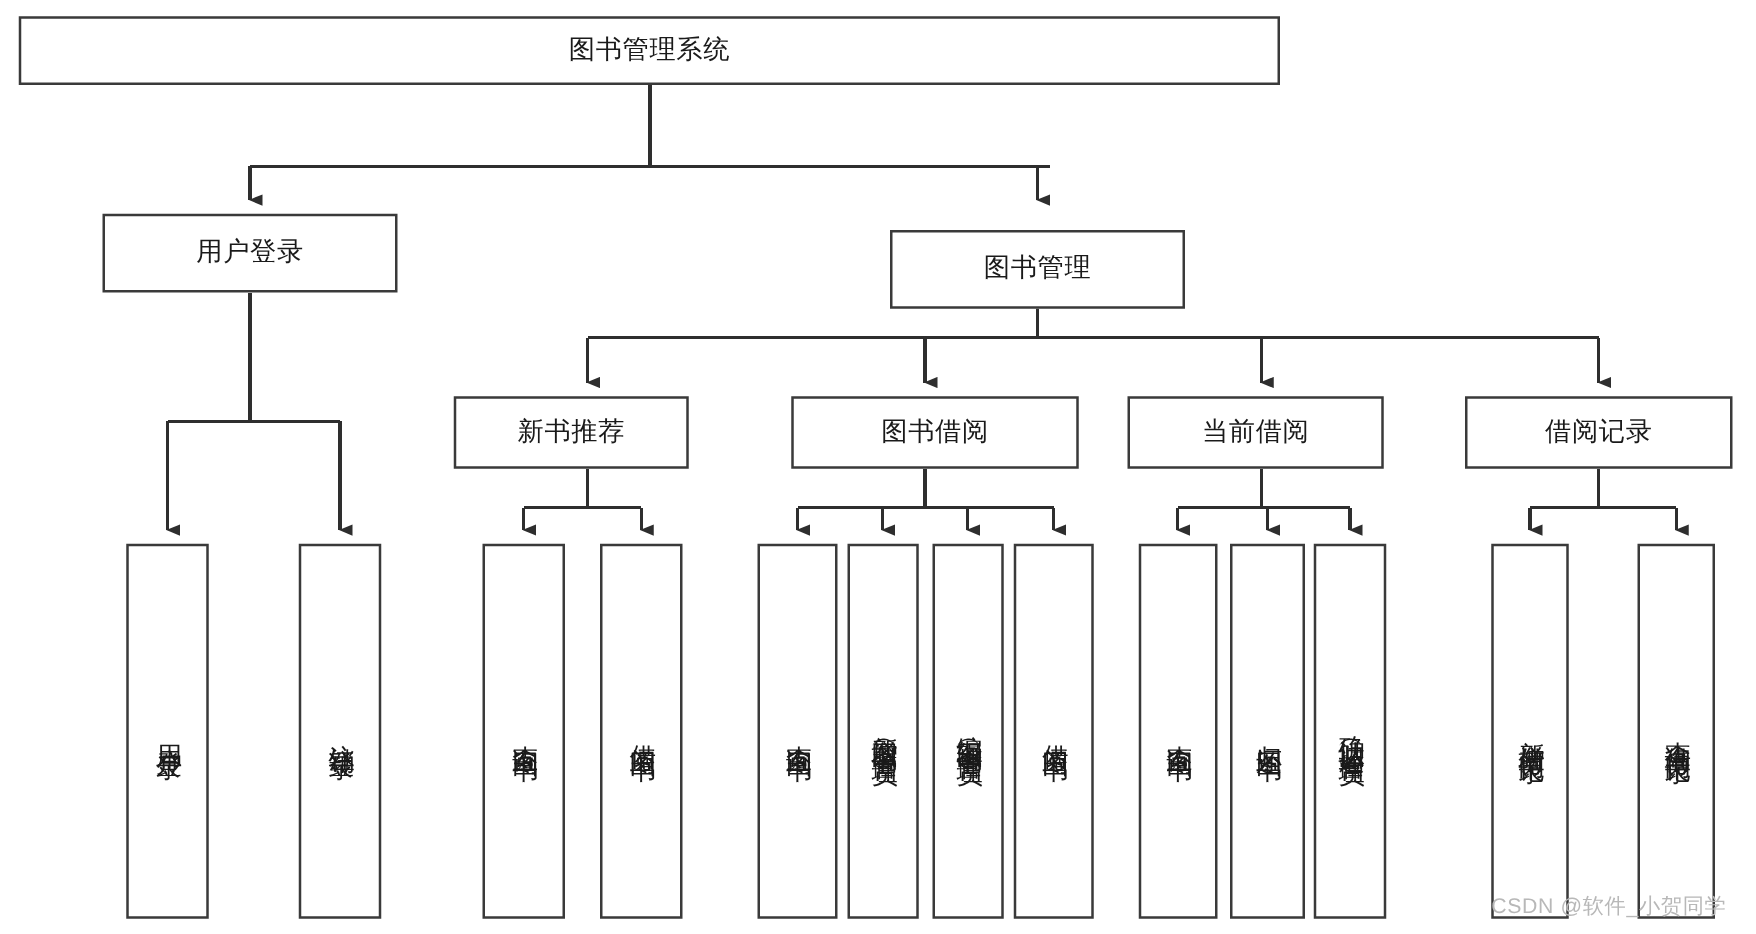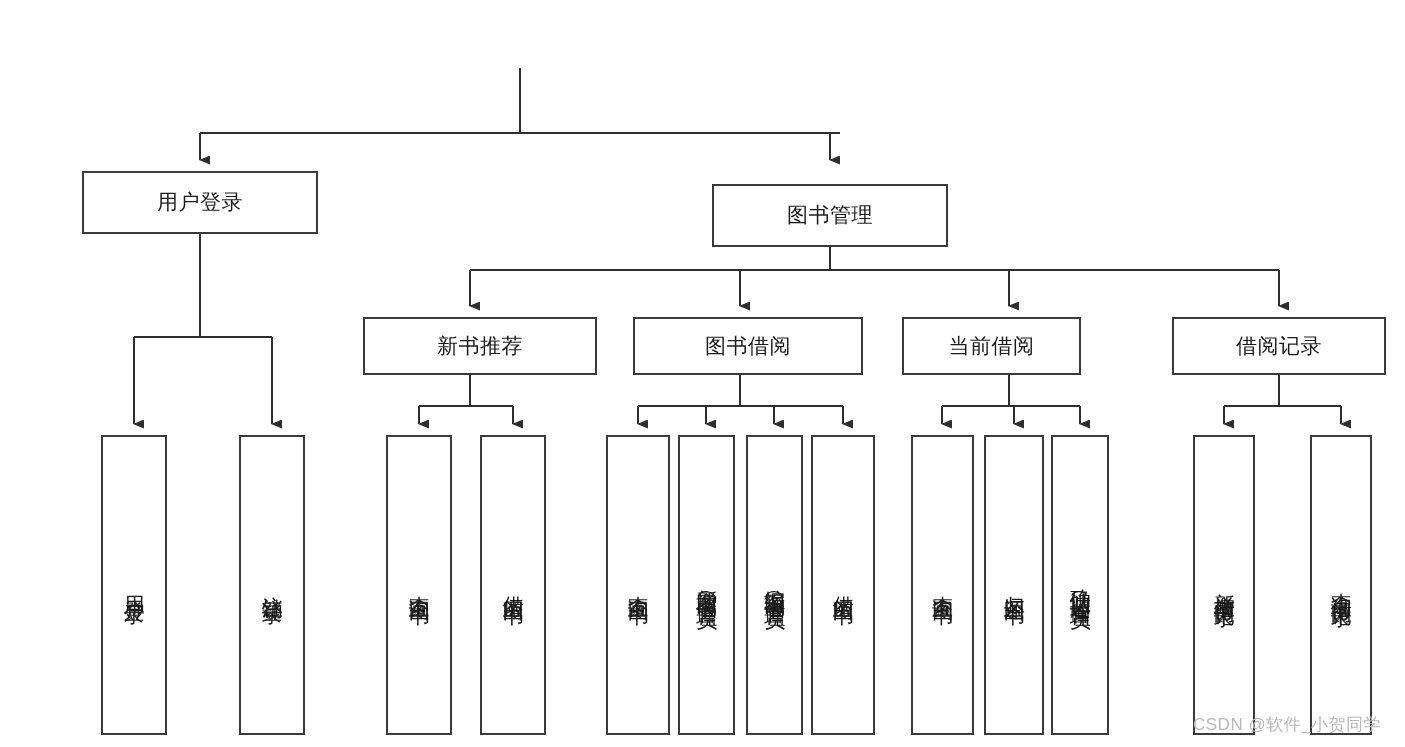--- a/index.html
+++ b/index.html
@@ -121,35 +121,38 @@
       <path d="M1014,406 L1014,424" marker-end="url(#arrow)"></path>
       <path d="M1080,406 L1080,424" marker-end="url(#arrow)"></path>
 
       <path d="M1279,375 L1279,406"></path>
       <path d="M1224,406 L1341,406"></path>
       <path d="M1224,406 L1224,424" marker-end="url(#arrow)"></path>
       <path d="M1341,406 L1341,424" marker-end="url(#arrow)"></path>
     </g>
   </svg>
 
+  <div class="node root" style="left:15px; top:13px; width:1009px; height:55px;">
+    <span class="node-label">图书管理系统</span>
+  </div>
 
   <div class="node" style="left:82px; top:171px; width:236px; height:63px;">
     <span class="node-label">用户登录</span>
   </div>
   <div class="node" style="left:712px; top:184px; width:236px; height:63px;">
     <span class="node-label">图书管理</span>
   </div>
 
-  <div class="node" style="left:363px; top:317px; width:234px; height:58px;">
+  <div class="node" style="left:363px; top:317px; width:188px; height:58px;">
     <span class="node-label">新书推荐</span>
   </div>
   <div class="node" style="left:633px; top:317px; width:230px; height:58px;align-items:center;">
     <span class="node-label">图书借阅</span>
   </div>
-  <div class="node" style="left:902px; top:317px; width:179px; height:58px;">
+  <div class="node" style="left:902px; top:317px; width:205px; height:58px;">
     <span class="node-label">当前借阅</span>
   </div>
   <div class="node" style="left:1172px; top:317px; width:214px; height:58px;">
     <span class="node-label">借阅记录</span>
   </div>
 
   <div class="node leaf" style="left:101px; top:435px; width:66px; height:300px;">
     <span class="node-label">用户登录</span>
   </div>
   <div class="node leaf" style="left:239px; top:435px; width:66px; height:300px;">

